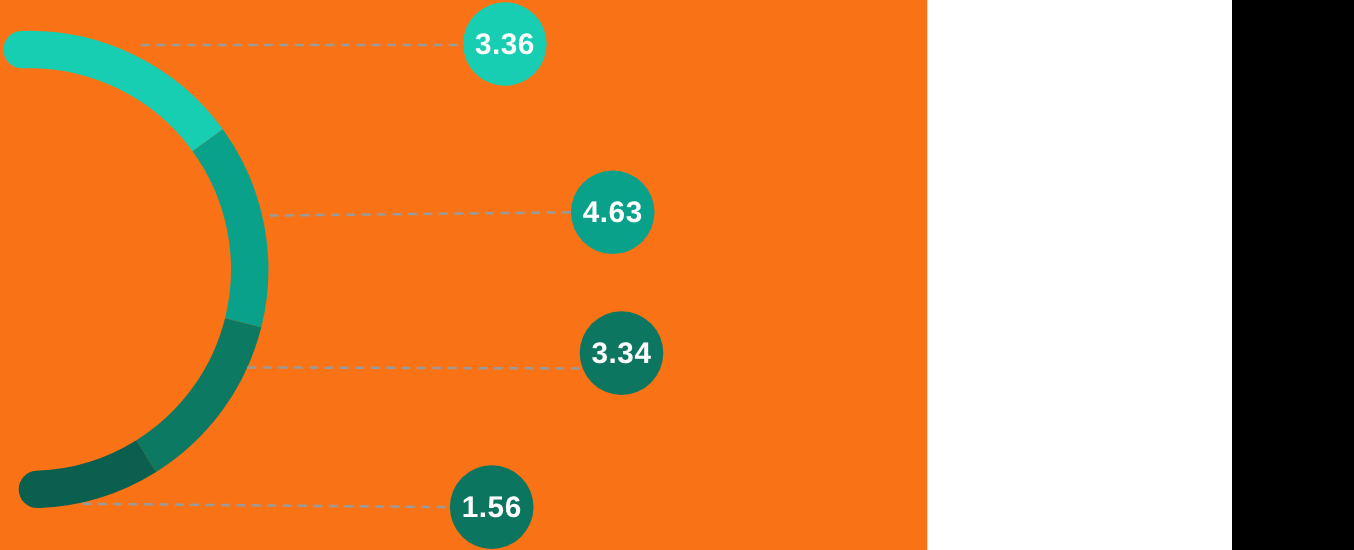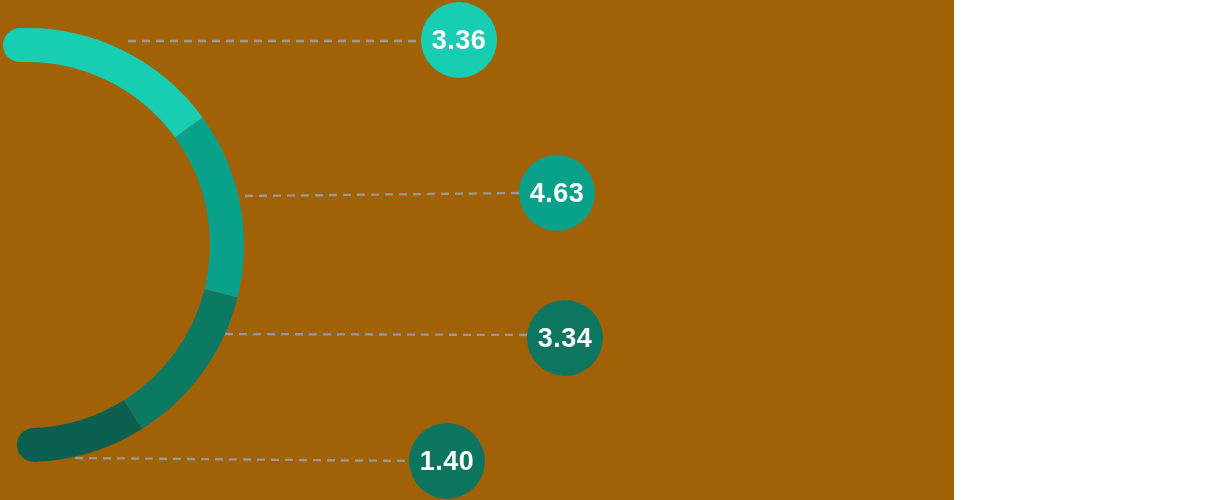--- a/index.html
+++ b/index.html
@@ -3,23 +3,23 @@
 <meta charset="utf-8">
 <style>
   html, body {
     margin: 0;
     padding: 0;
     background: #000000;
     font-family: "Liberation Sans", "DejaVu Sans", sans-serif;
   }
   .stage {
     position: relative;
-    width: 1231px;
+    width: 1120px;
     height: 500px;
-    background: #a16207;
+    background: #f97316;
     overflow: hidden;
   }
   #chart-svg {
     position: absolute;
     left: 0;
     top: 0;
   }
   .value-badge {
     position: absolute;
     width: 76px;
@@ -55,17 +55,17 @@
       <line x1="245" y1="196" x2="519" y2="193" stroke="#9a9a9a" stroke-width="2.3" stroke-dasharray="8 6"></line>
       <path d="M 221.06 293.38 A 200 200 0 0 1 132.98 414.61" fill="none" stroke="#0C7963" stroke-width="34" stroke-linecap="butt"></path>
       <line x1="225" y1="334" x2="527" y2="335" stroke="#9a9a9a" stroke-width="2.3" stroke-dasharray="8 6"></line>
       <path d="M 132.98 414.61 A 200 200 0 0 1 33.98 444.88" fill="none" stroke="#0B5F4F" stroke-width="34" stroke-linecap="butt"></path>
       <circle cx="33.98" cy="444.88" r="17" fill="#0B5F4F"></circle>
       <line x1="75" y1="458" x2="409" y2="461" stroke="#9a9a9a" stroke-width="2.3" stroke-dasharray="8 6"></line>
     </svg>
   <div id="badges">
       <div class="value-badge" style="left: 421px; top: 2px; background: rgb(23, 205, 178); color: rgb(255, 255, 255);">3.36</div>
       <div class="value-badge" style="left: 519px; top: 155px; background: rgb(10, 161, 138); color: rgb(255, 255, 255);">4.63</div>
-      <div class="value-badge" style="left: 527px; top: 300px; background: rgb(12, 118, 96); color: rgb(255, 255, 255);">3.34</div>
-      <div class="value-badge" style="left: 409px; top: 423px; background: rgb(11, 117, 96); color: rgb(255, 255, 255);">1.40</div>
+      <div class="value-badge" style="left: 527px; top: 283px; background: rgb(12, 118, 96); color: rgb(255, 255, 255);">3.34</div>
+      <div class="value-badge" style="left: 409px; top: 423px; background: rgb(11, 117, 96); color: rgb(255, 255, 255);">1.56</div>
     </div>
   <div class="side-panel"></div>
 </div>
 
 </body></html>

